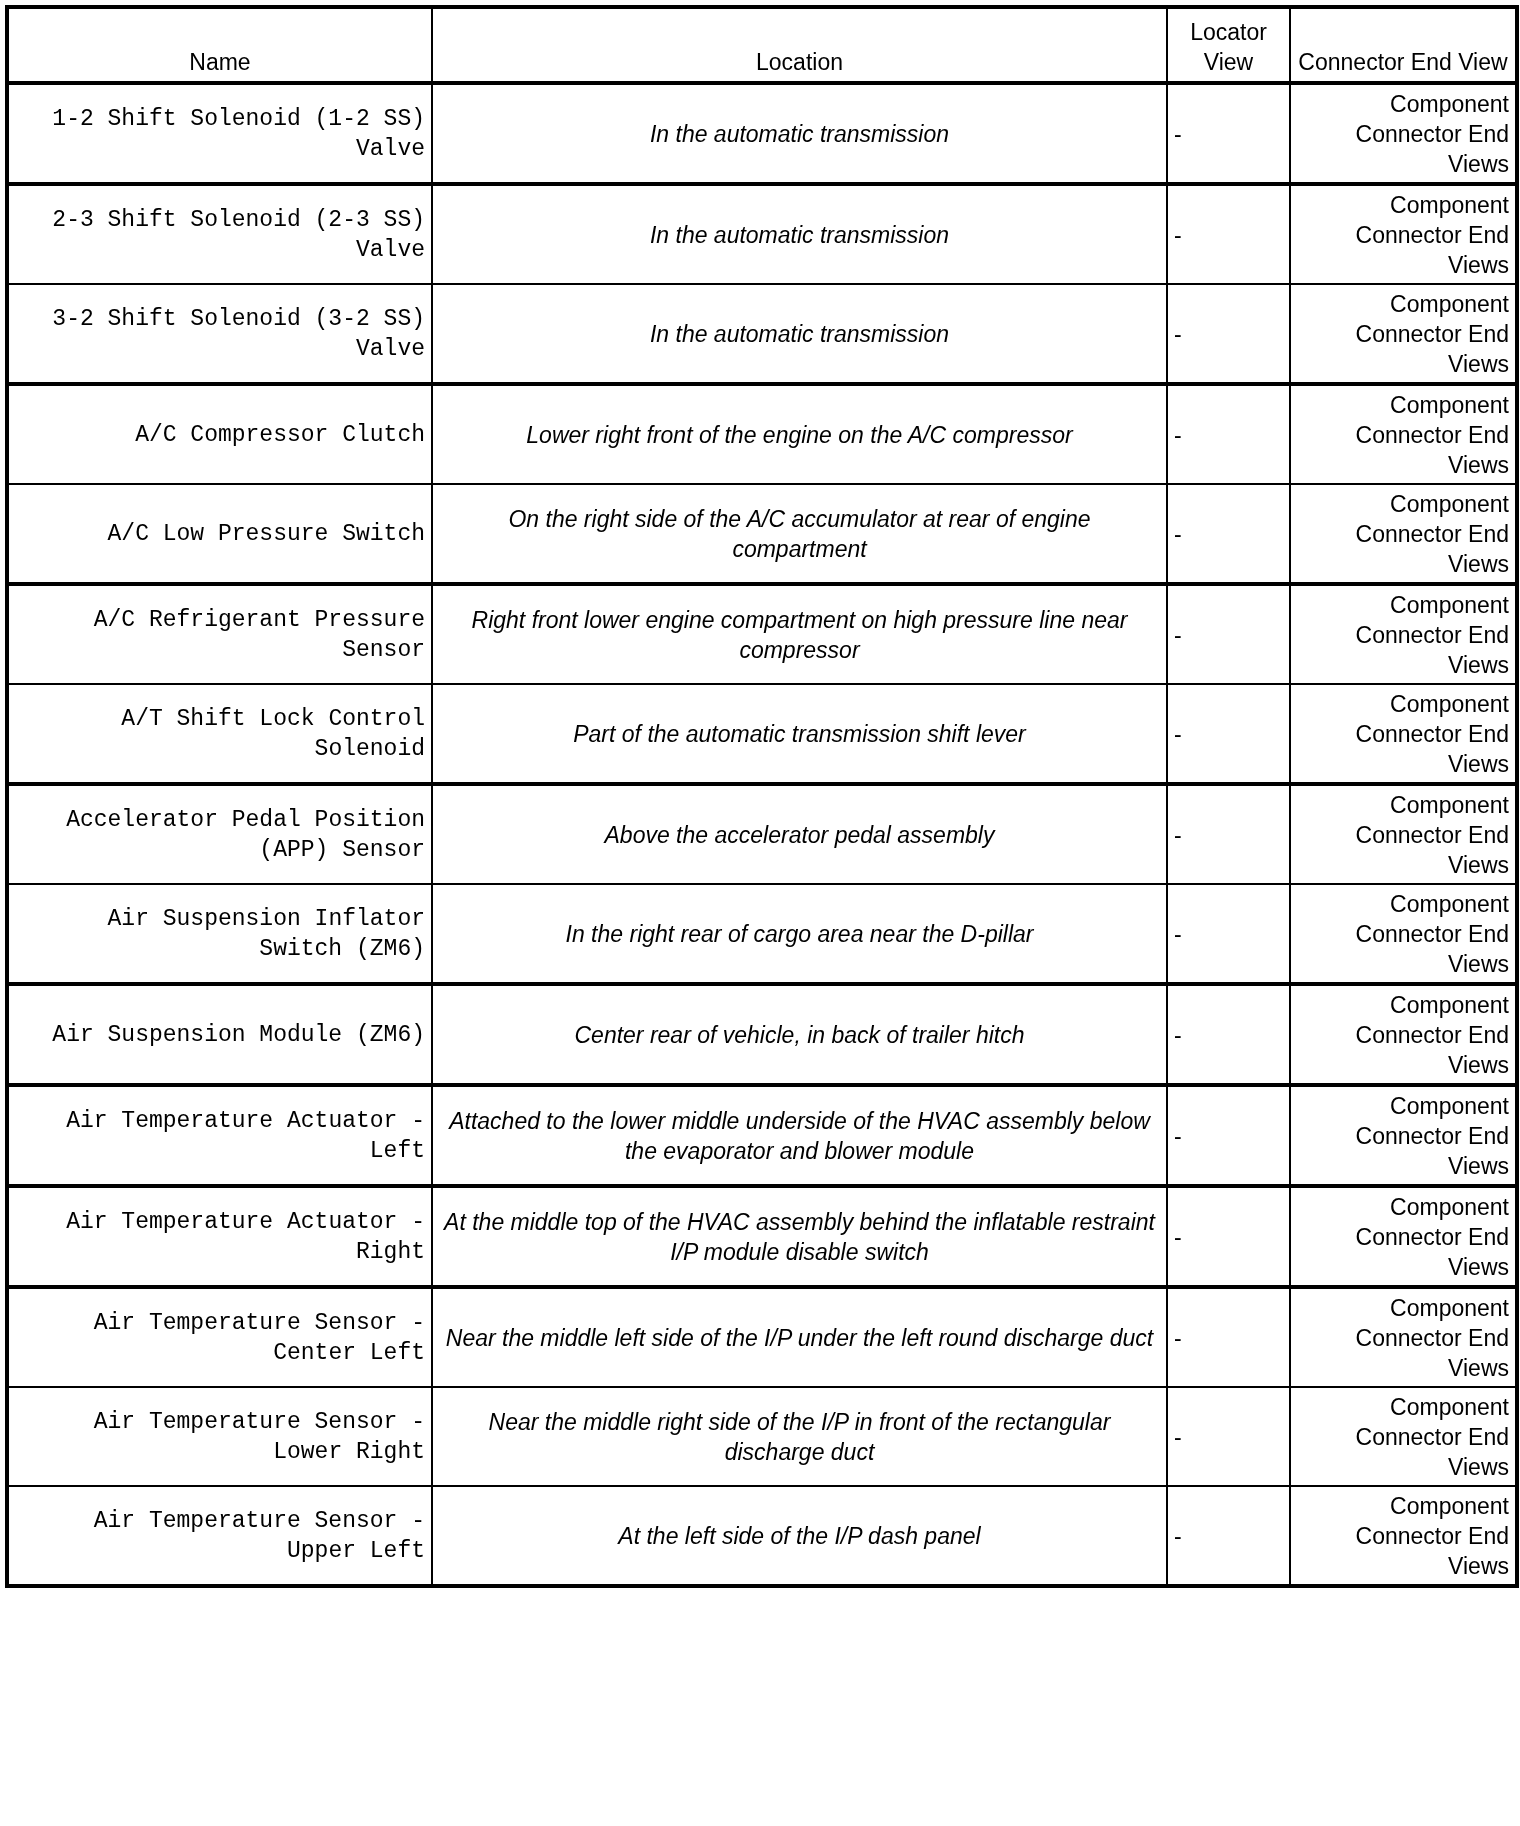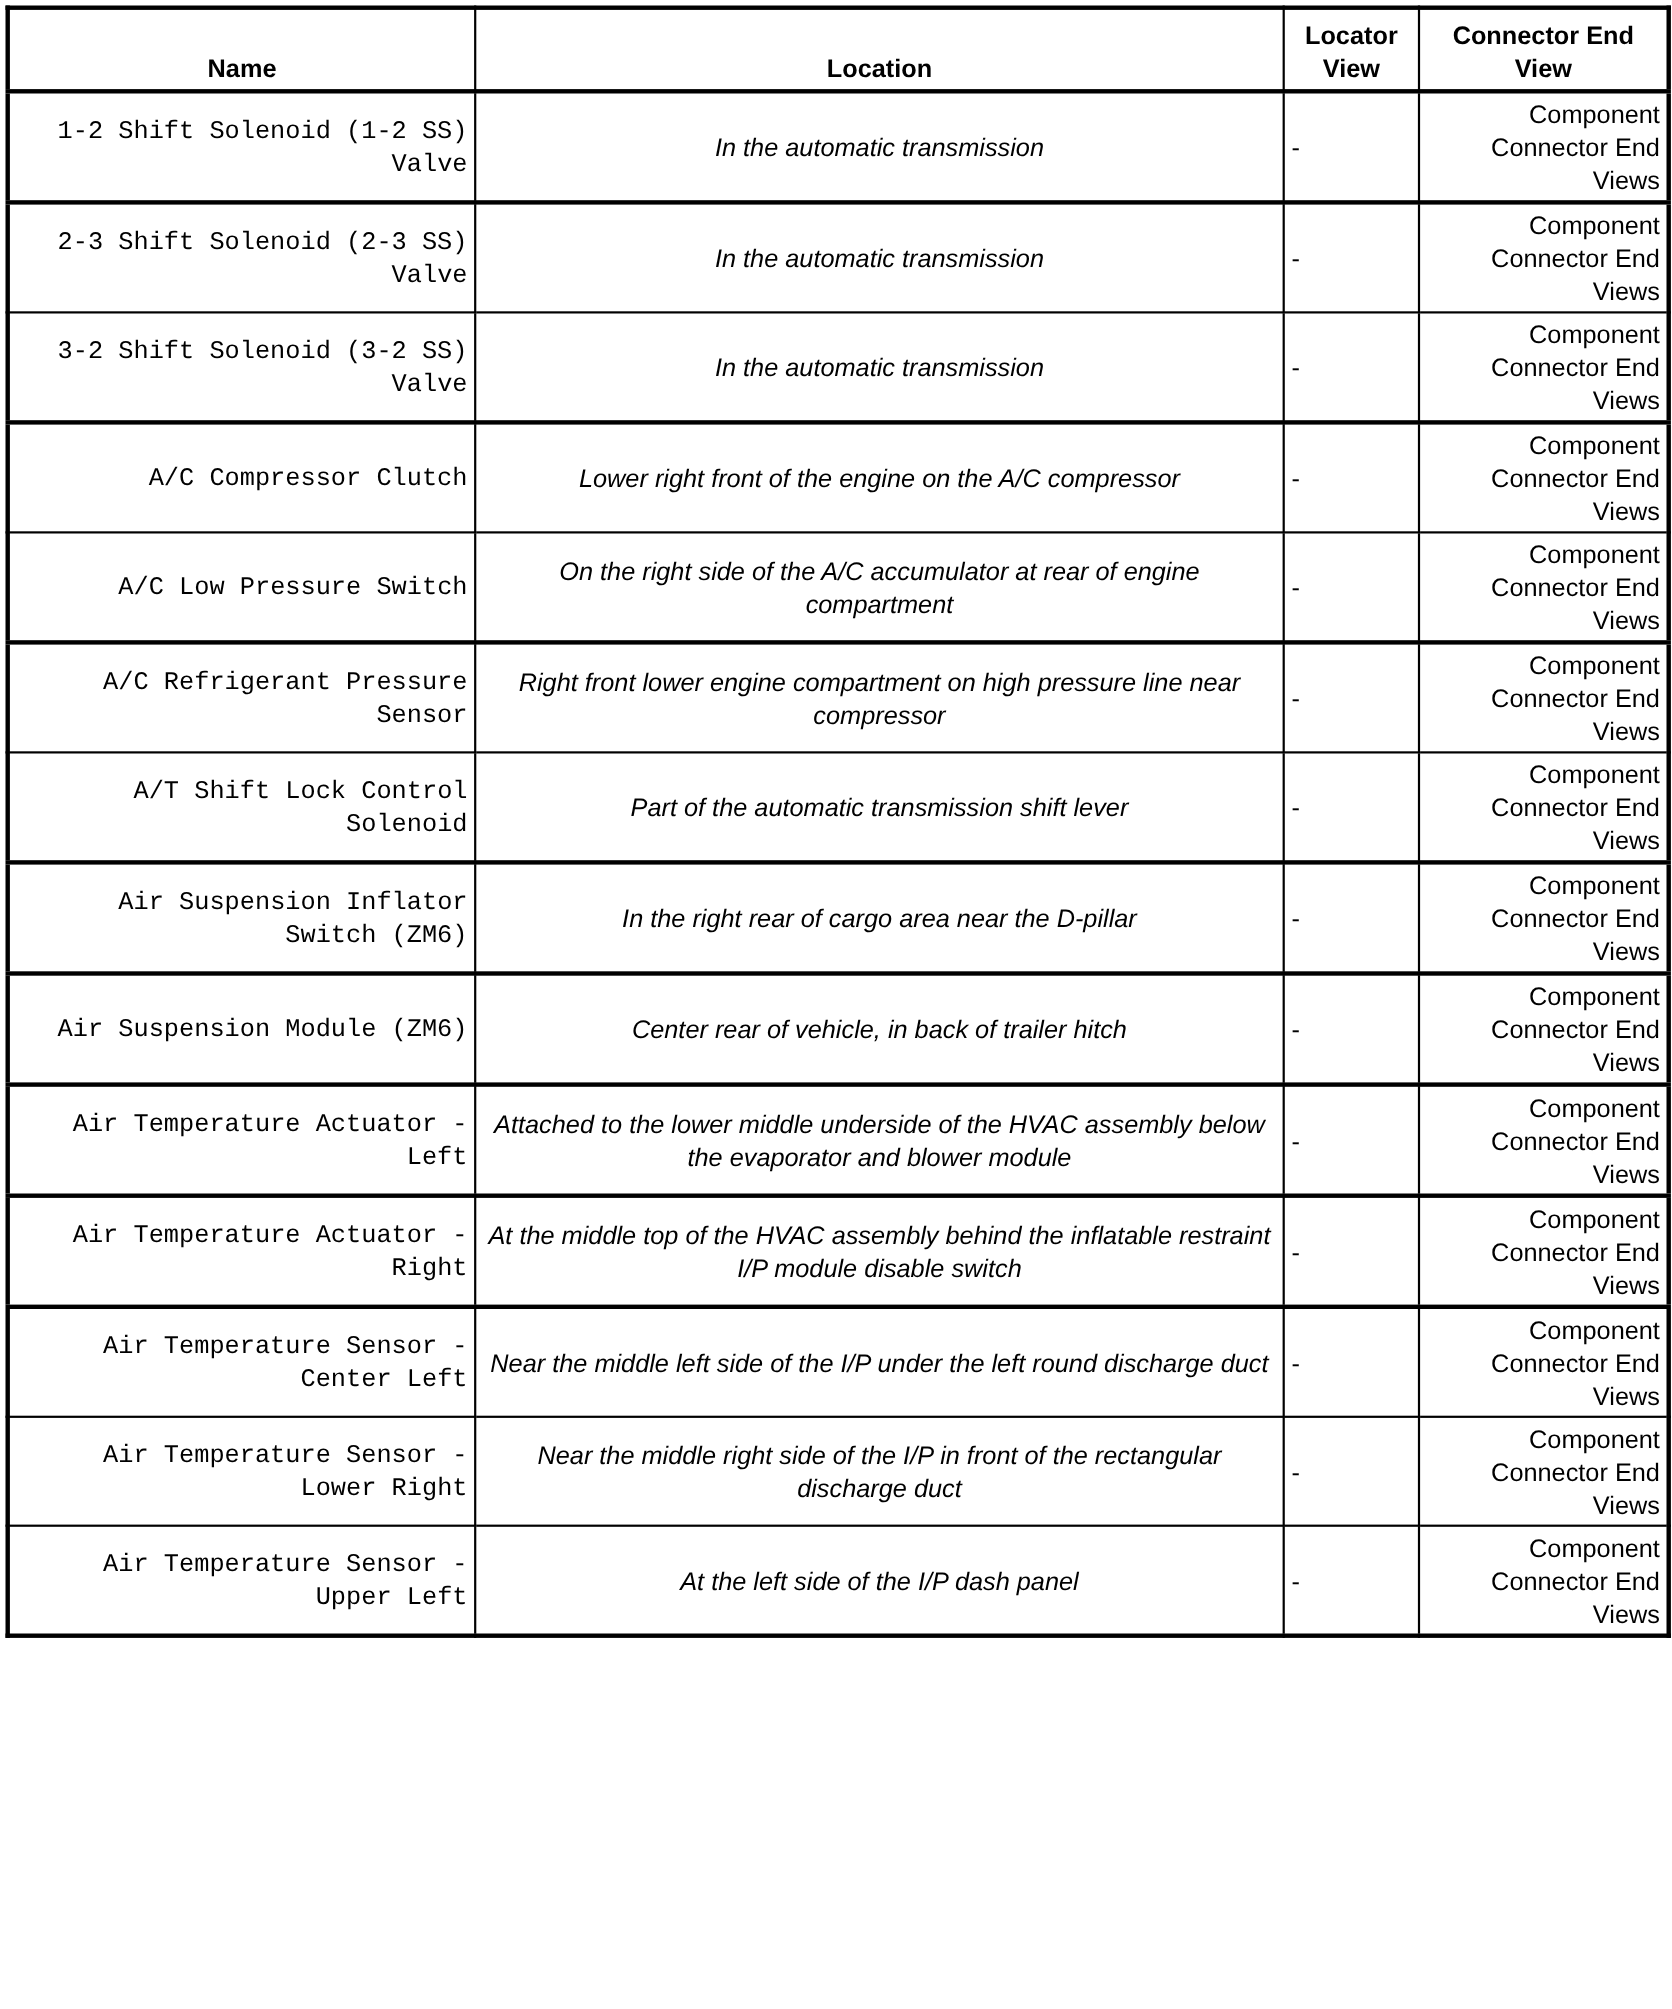--- a/index.html
+++ b/index.html
@@ -2,21 +2,21 @@
 <html><head>
 <meta charset="utf-8">
 <style>
   html, body { margin:0; padding:0; background:#ffffff; }
   body { width:1520px; height:1826px; position:relative; overflow:hidden;
          font-family:"Liberation Sans", "DejaVu Sans", sans-serif; color:#000; }
   table { position:absolute; left:5px; top:5px; width:1510px; border-collapse:collapse;
           border:4px solid #000; table-layout:fixed; }
   col.c1 { width:425px; } col.c2 { width:735px; } col.c3 { width:123px; } col.c4 { width:227px; }
   th, td { border:2px solid #000; padding:0 6px; font-size:23px; line-height:30px; vertical-align:middle; }
-  th { font-weight:bold; height:68px; vertical-align:bottom; padding-bottom:4px; }
+  th { font-weight:normal; height:68px; vertical-align:bottom; padding-bottom:4px; }
   thead tr { border-bottom:4px solid #000; }
   td { height:97px; }
   td.name { text-align:right;font-family:Liberation Mono, monospace; }
   td.loc { text-align:center;font-style:italic; }
   td.locator { text-align:left; }
   td.conn { text-align:right; }
   tr.thick { border-bottom:4px solid #000; }
 </style>
 </head>
 <body>
@@ -72,20 +72,26 @@
       <td class="loc">Right front lower engine compartment on high pressure line near compressor</td>
       <td class="locator">-</td>
       <td class="conn">Component Connector End Views</td>
     </tr>
     <tr class="thick">
       <td class="name">A/T Shift Lock Control Solenoid</td>
       <td class="loc">Part of the automatic transmission shift lever</td>
       <td class="locator">-</td>
       <td class="conn">Component Connector End Views</td>
     </tr>
+    <tr>
+      <td class="name">Accelerator Pedal Position (APP) Sensor</td>
+      <td class="loc">Above the accelerator pedal assembly</td>
+      <td class="locator">-</td>
+      <td class="conn">Component Connector End Views</td>
+    </tr>
     <tr class="thick">
       <td class="name">Air Suspension Inflator Switch (ZM6)</td>
       <td class="loc">In the right rear of cargo area near the D-pillar</td>
       <td class="locator">-</td>
       <td class="conn">Component Connector End Views</td>
     </tr>
     <tr class="thick">
       <td class="name">Air Suspension Module (ZM6)</td>
       <td class="loc">Center rear of vehicle, in back of trailer hitch</td>
       <td class="locator">-</td>

